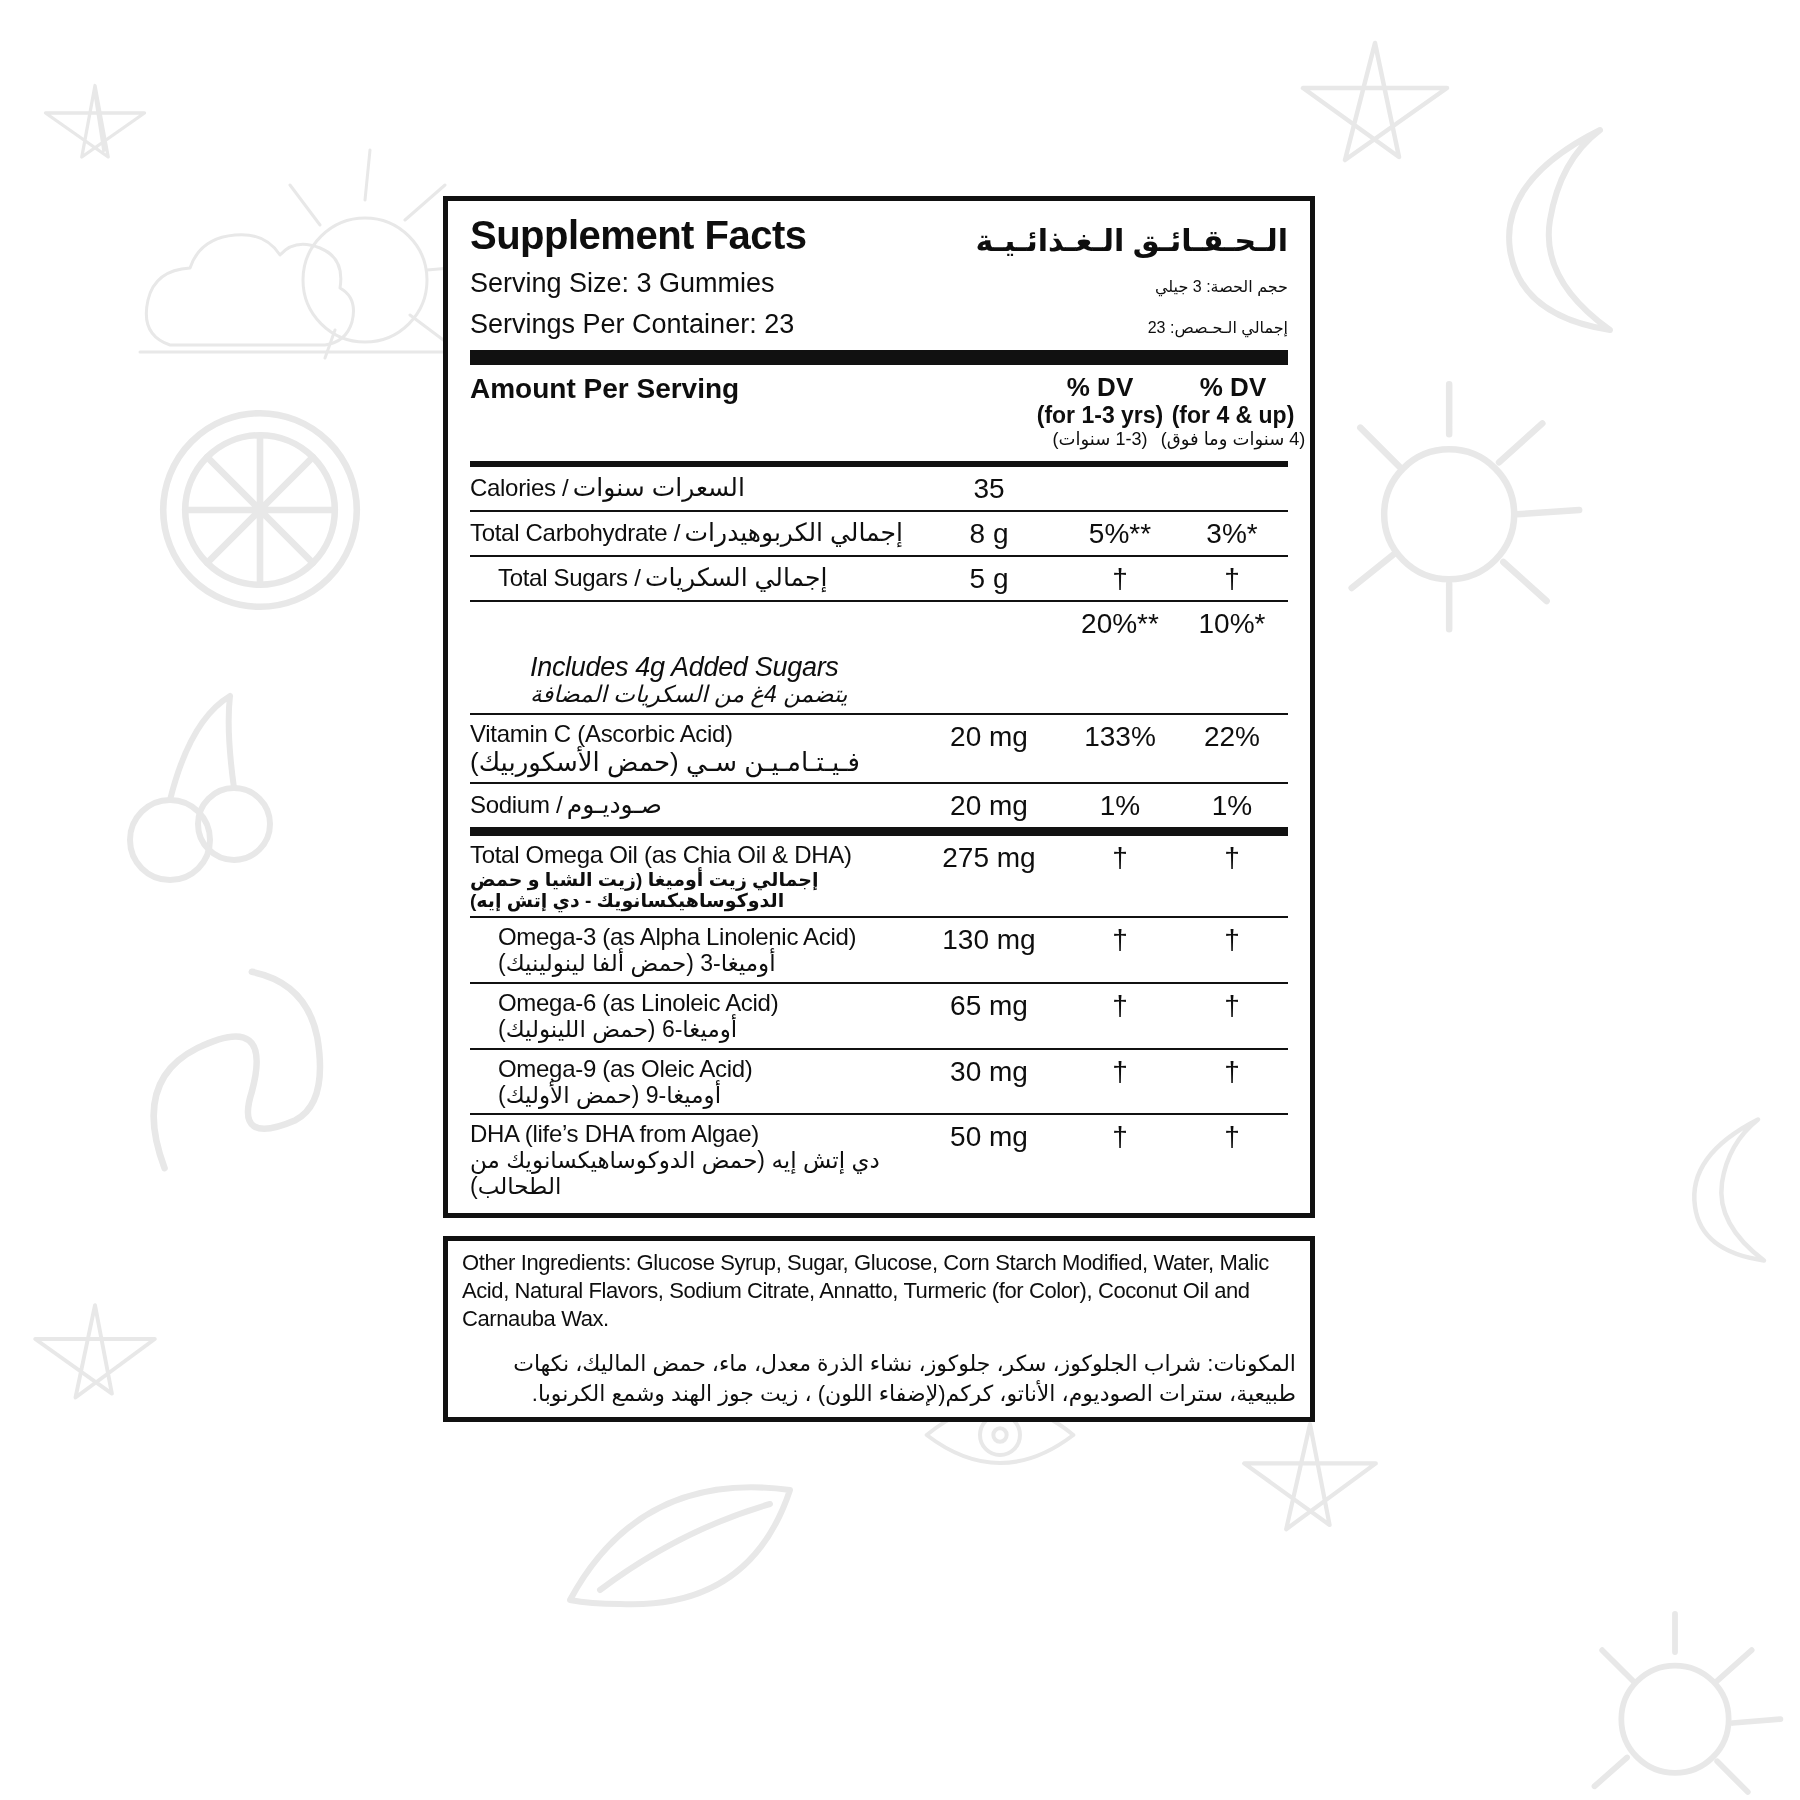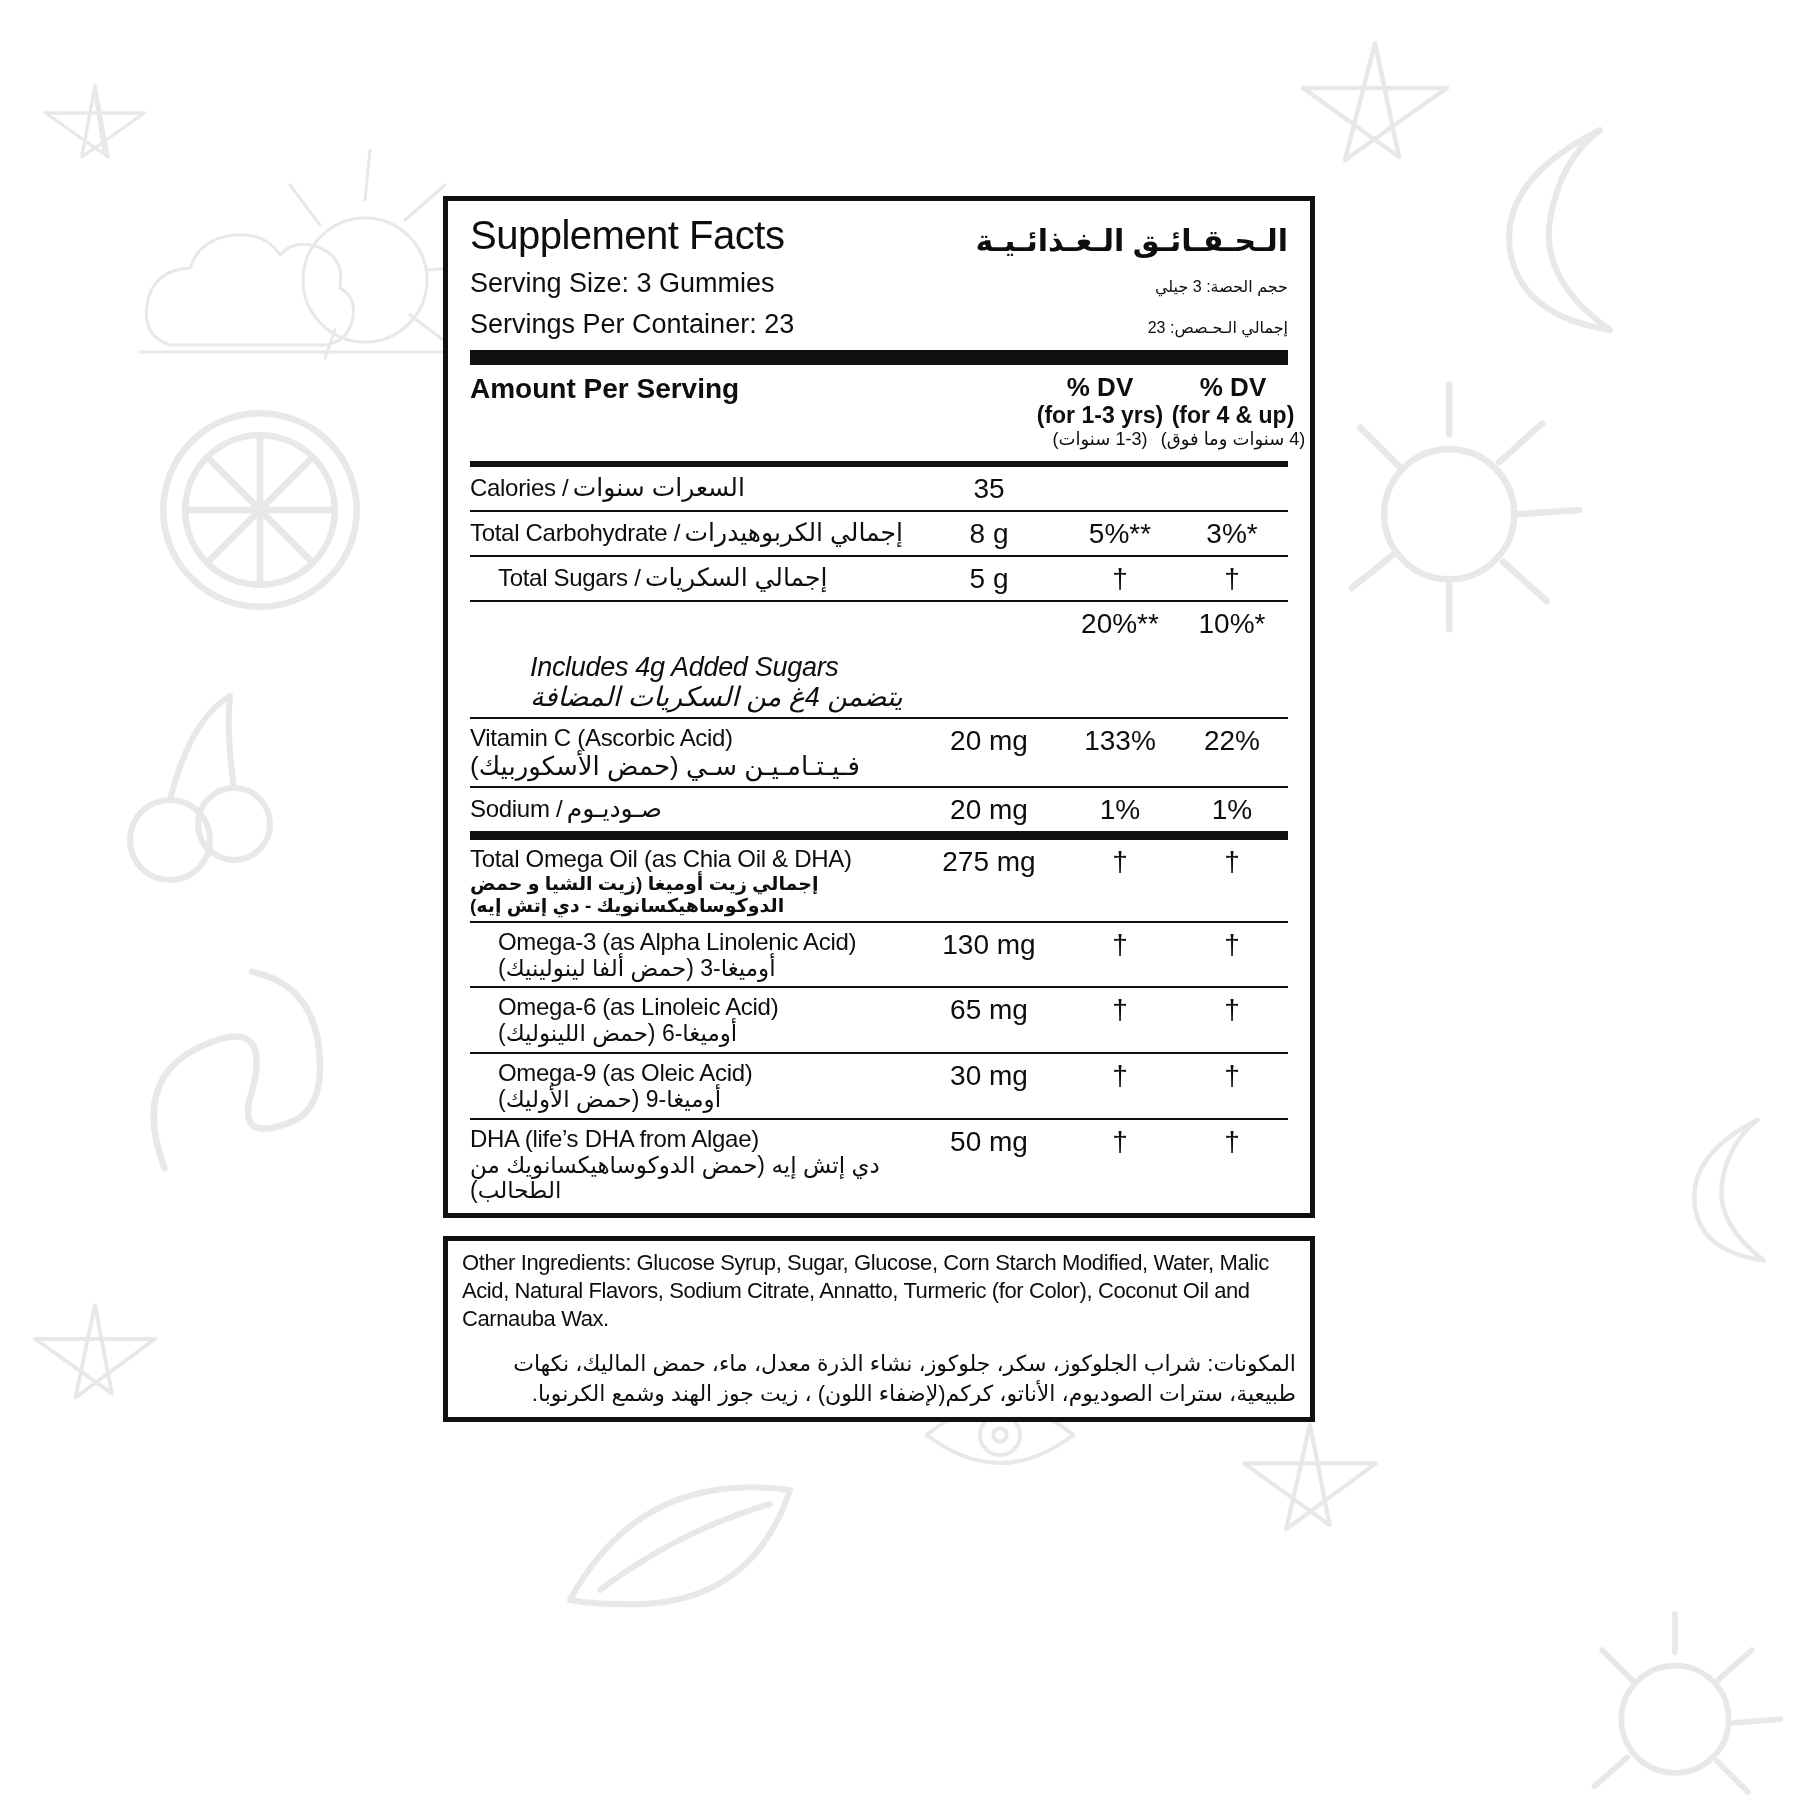--- a/index.html
+++ b/index.html
@@ -8,21 +8,21 @@
 
   
   .doodle{position:absolute;z-index:0;}
   .doodle svg{stroke:#e8e8e8;fill:none;stroke-width:3;stroke-linecap:round;stroke-linejoin:round;}
 
   
   .panel{position:absolute;left:443px;top:196px;width:872px;height:1022px;
          background:#ffffff;border:5px solid #111;box-sizing:border-box;
          padding:12px 22px 8px 22px;z-index:2;overflow:hidden;}
   .hdr-row{display:flex;justify-content:space-between;align-items:flex-end;}
-  .title-en{font-size:40px;font-weight:normal;letter-spacing:-0.5px;}
+  .title-en{font-size:40px;font-weight:bold;letter-spacing:-0.5px;}
   .title-ar{font-size:30px;font-weight:bold;}
   .serv-row{display:flex;justify-content:space-between;align-items:baseline;margin-top:10px;}
   .serv-en{font-size:27px;}
   .serv-ar{font-size:16px;}
   .bar-thick{height:15px;background:#111;margin:10px 0 8px 0;}
   .bar-mid{height:9px;background:#111;}
   .bar-thin{height:6px;background:#111;}
 
   .colhdr{position:relative;display:flex;min-height:88px;}
   .aps{font-size:28px;font-weight:bold;flex:1;}
@@ -188,21 +188,21 @@
   </div>
 
   <div class="srow">
     <div class="cname ind1"><span class="en">Total Sugars /</span> <span class="arin" dir="rtl">إجمالي السكريات</span></div>
     <div class="camt">5 g</div>
     <div class="cdv">†</div>
     <div class="cdv2">†</div>
   </div>
 
   <div class="srow ital">
-    <div class="cname ind2"><span class="en" style="font-size:27px">Includes 4g Added Sugars</span><span class="ar2" dir="rtl" style="font-size:27px">يتضمن 4غ من السكريات المضافة</span></div>
+    <div class="cname ind2"><span class="en" style="font-size:27px">Includes 4g Added Sugars</span><span class="ar2" dir="rtl" style="font-size:23px">يتضمن 4غ من السكريات المضافة</span></div>
     <div class="camt"></div>
     <div class="cdv">20%**</div>
     <div class="cdv2">10%*</div>
   </div>
 
   <div class="srow">
     <div class="cname"><span class="en">Vitamin C (Ascorbic Acid)</span><span class="ar2" dir="rtl" style="font-size:26px">فـيـتـامـيـن سـي (حمض الأسكوربيك)</span></div>
     <div class="camt">20 mg</div>
     <div class="cdv">133%</div>
     <div class="cdv2">22%</div>

